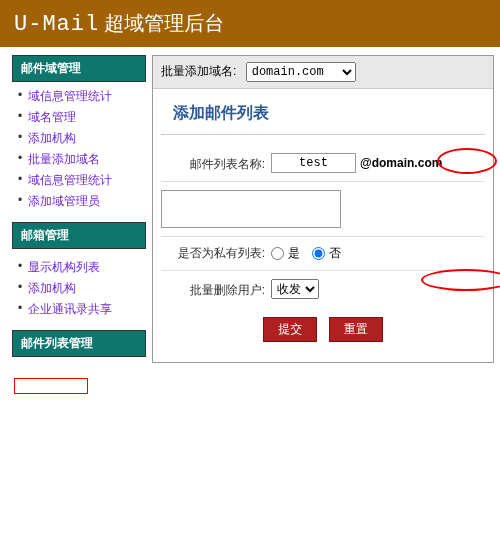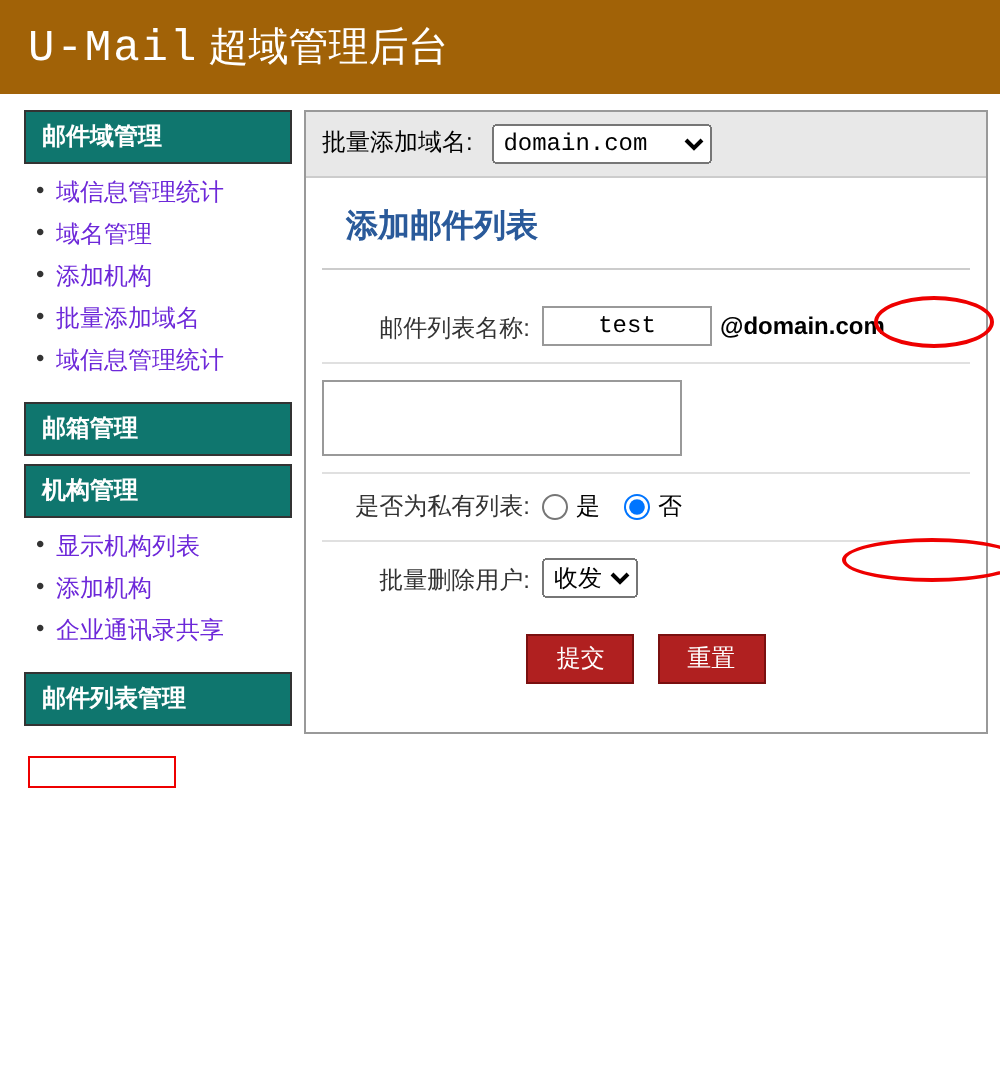--- a/index.html
+++ b/index.html
@@ -44,27 +44,27 @@
 <div class="container">
   <div class="sidebar" id="sidebar">
       <div class="menu-group">
         <div class="menu-header">邮件域管理</div>
         <ul class="menu-items">
           <li><a>域信息管理统计</a></li>
           <li><a>域名管理</a></li>
           <li><a>添加机构</a></li>
           <li><a>批量添加域名</a></li>
           <li><a>域信息管理统计</a></li>
+          <li><a>添加域管理员</a></li>
         </ul>
       </div>
       <div class="menu-group">
         <div class="menu-header">邮箱管理</div>
       </div>
       <div class="menu-group">
-        <div class="menu-header">机构管理</div>
         <ul class="menu-items">
           <li><a>显示机构列表</a></li>
           <li><a>添加机构</a></li>
           <li><a>企业通讯录共享</a></li>
         </ul>
       </div>
       <div class="menu-group">
         <div class="menu-header">邮件列表管理</div>
       </div>
     </div>

